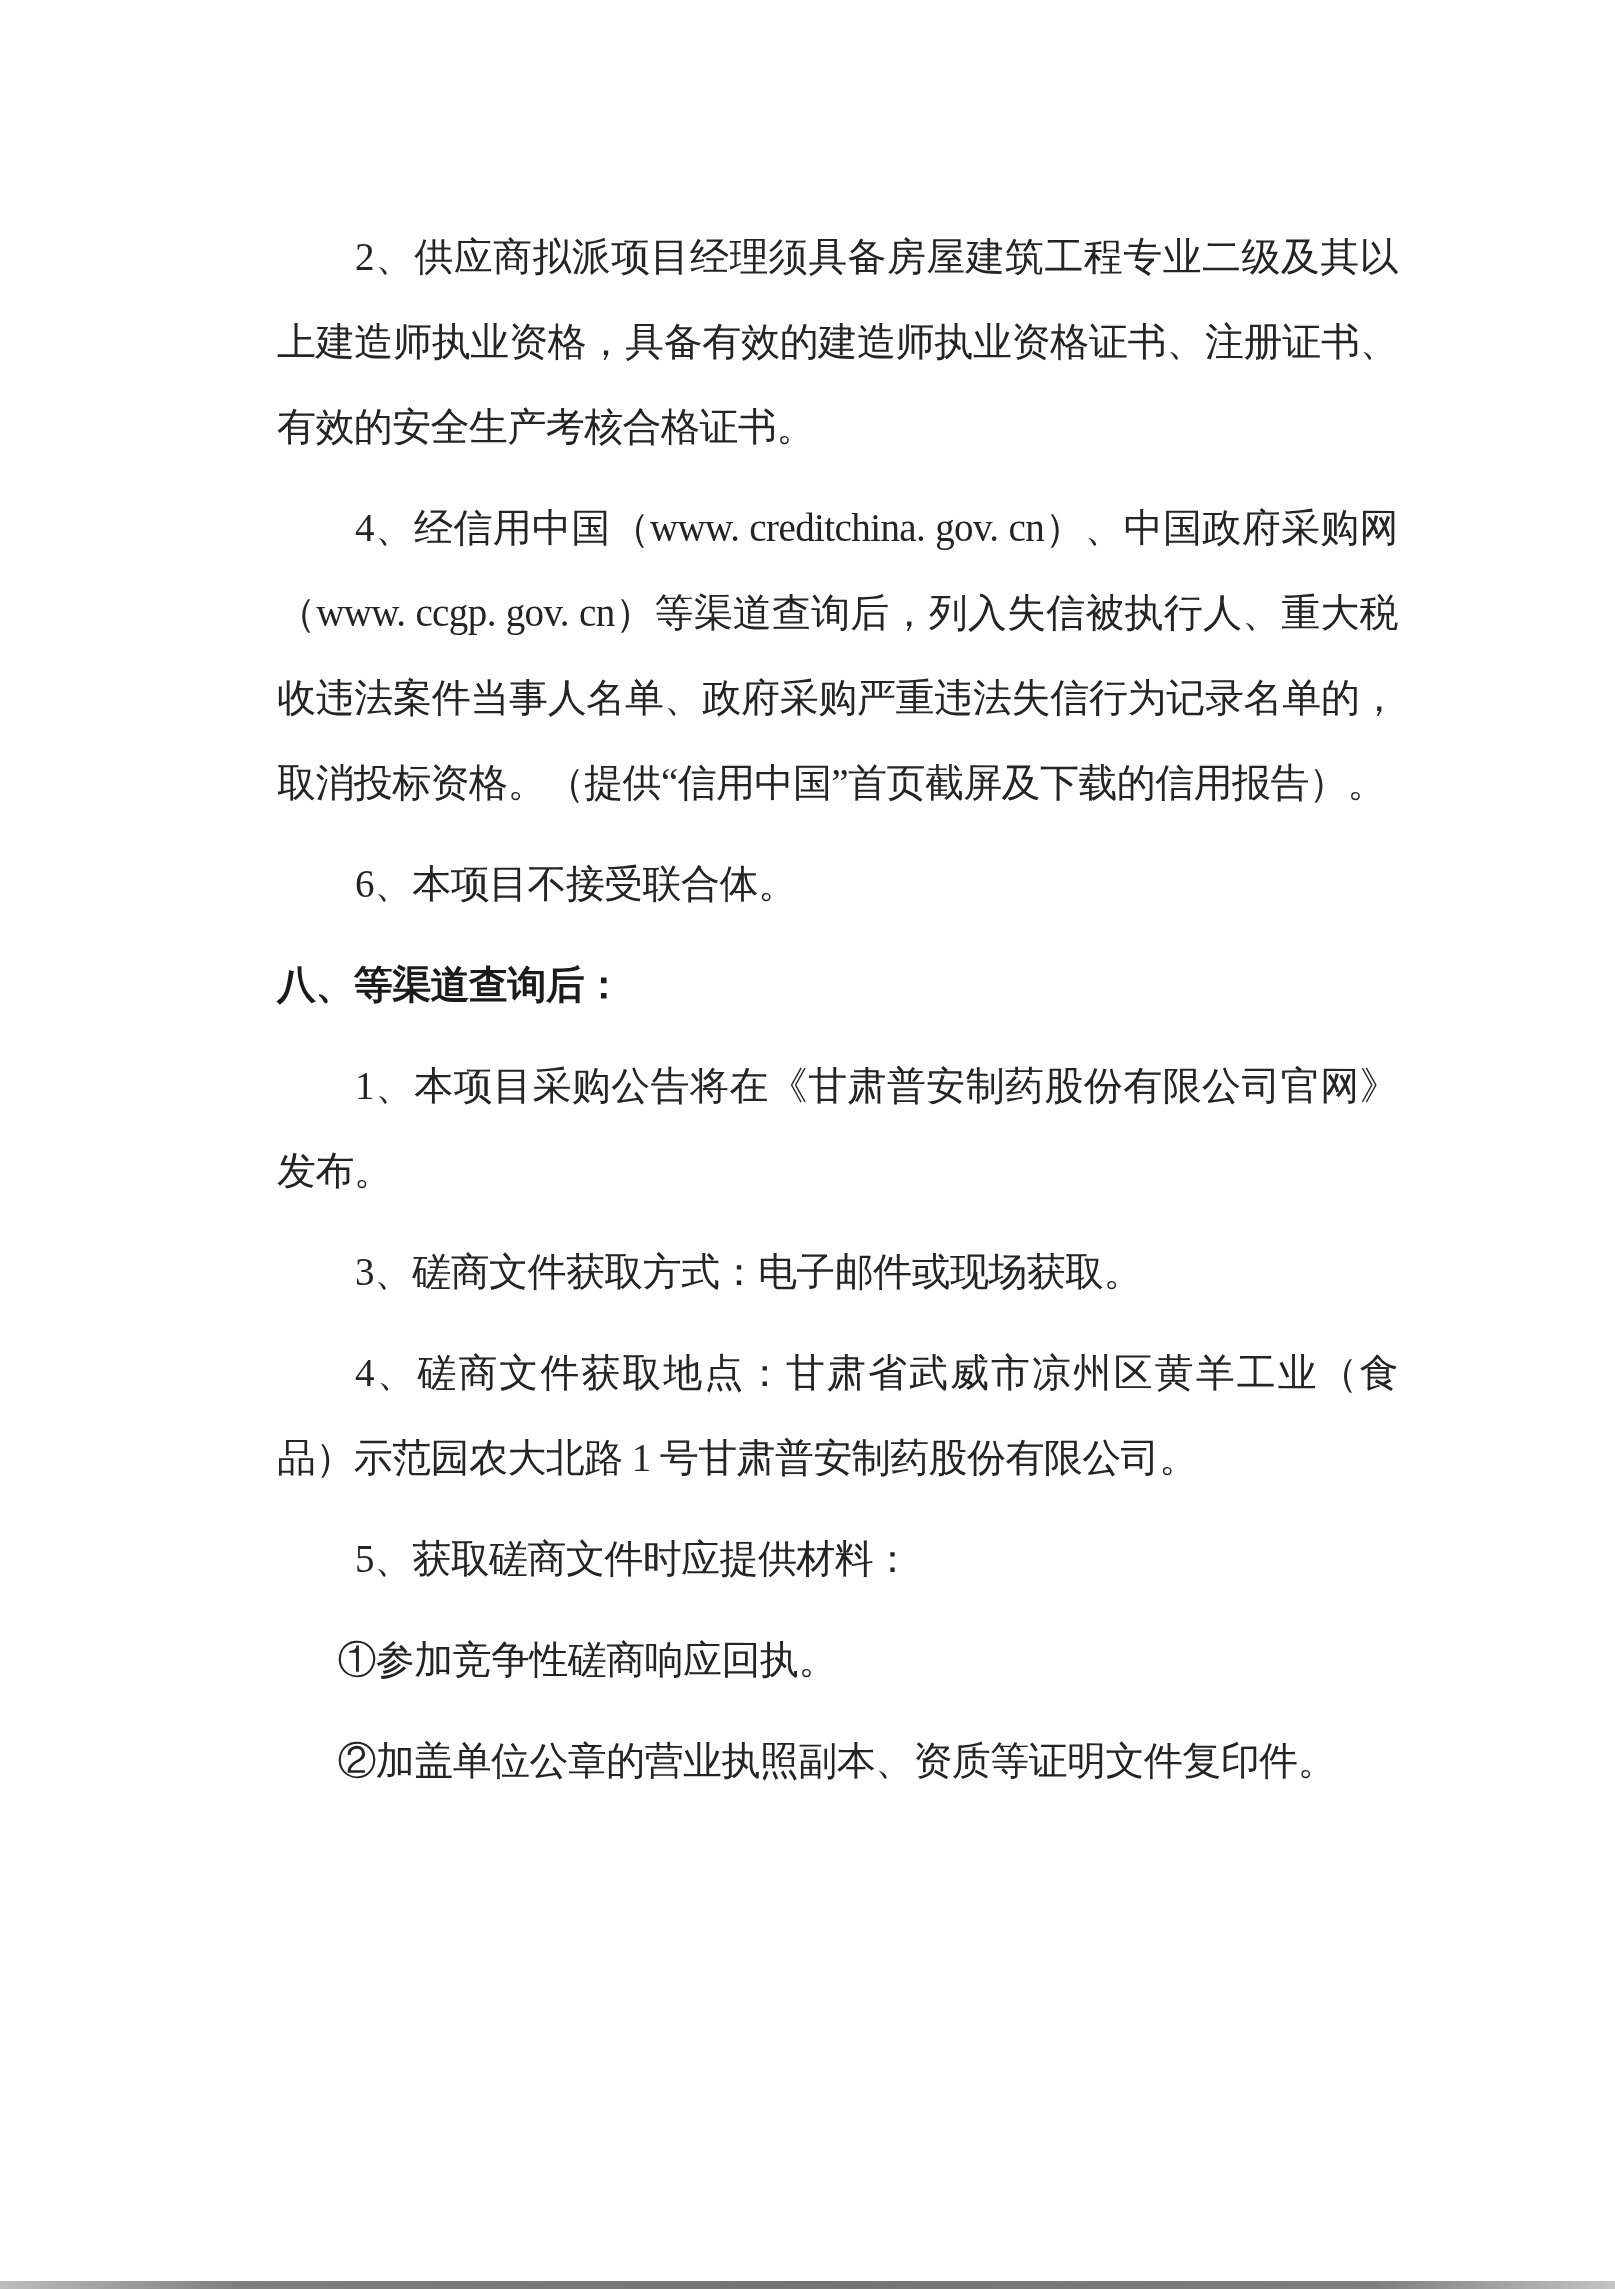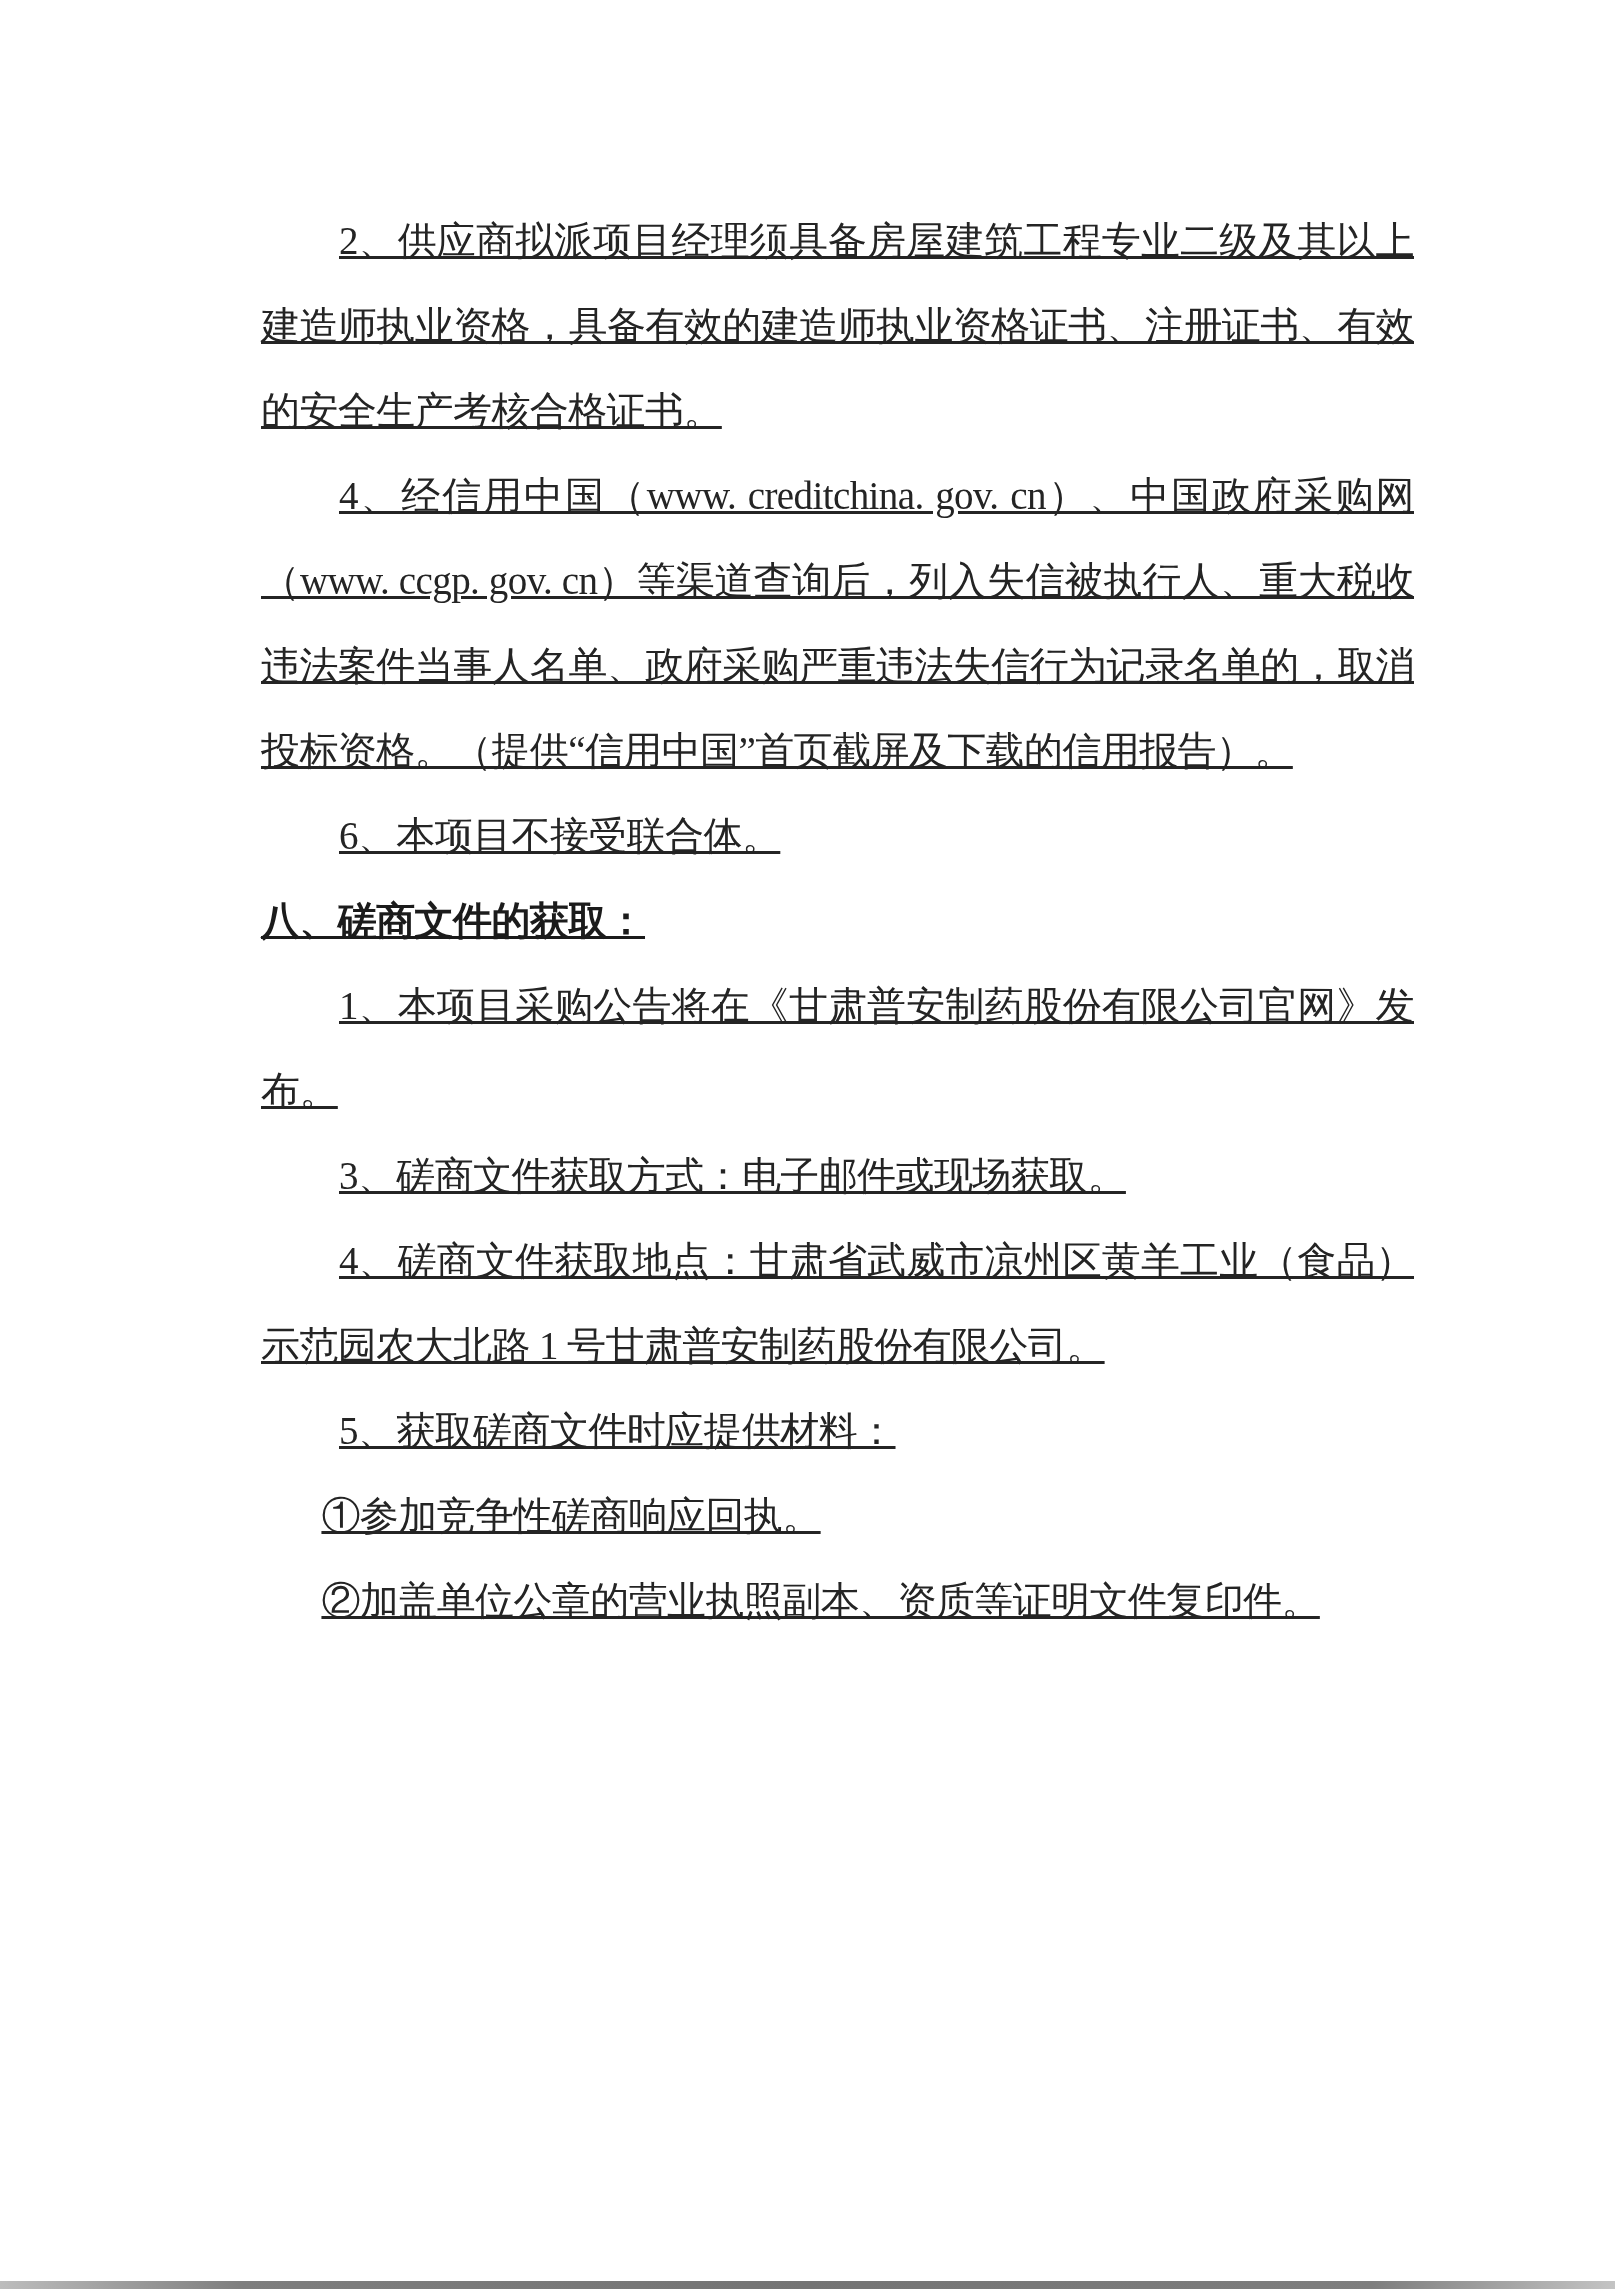--- a/index.html
+++ b/index.html
@@ -21,23 +21,22 @@
     top: 198px;
     width: 1153px;
     font-size: 39px;
     line-height: 85px;
     letter-spacing: -0.6px;
     color: #242424;
     text-align: justify;
     text-justify: inter-character;
   }
   .content p {
-    margin: 0;
+    margin: 16px;
     padding: 0;
-    text-decoration: underline;
   }
   .para-indent {
     text-indent: 2em;
   }
   .para-circled {
     text-indent: 1.55em;
   }
   .para-heading {
     font-weight: bold;
     text-indent: 0;
@@ -53,21 +52,21 @@
   }
 </style>
 </head>
 <body>
 
 <div class="page">
   <div class="content">
     <p class="para-indent">2、供应商拟派项目经理须具备房屋建筑工程专业二级及其以上建造师执业资格，具备有效的建造师执业资格证书、注册证书、有效的安全生产考核合格证书。</p>
     <p class="para-indent">4、经信用中国（www. creditchina. gov. cn）、中国政府采购网（www. ccgp. gov. cn）等渠道查询后，列入失信被执行人、重大税收违法案件当事人名单、政府采购严重违法失信行为记录名单的，取消投标资格。（提供“信用中国”首页截屏及下载的信用报告）。</p>
     <p class="para-indent">6、本项目不接受联合体。</p>
-    <p class="para-heading">八、磋商文件的获取：</p>
+    <p class="para-heading">八、等渠道查询后：</p>
     <p class="para-indent">1、本项目采购公告将在《甘肃普安制药股份有限公司官网》发布。</p>
     <p class="para-indent">3、磋商文件获取方式：电子邮件或现场获取。</p>
     <p class="para-indent">4、磋商文件获取地点：甘肃省武威市凉州区黄羊工业（食品）示范园农大北路 1 号甘肃普安制药股份有限公司。</p>
     <p class="para-indent">5、获取磋商文件时应提供材料：</p>
     <p class="para-circled">①参加竞争性磋商响应回执。</p>
     <p class="para-circled">②加盖单位公章的营业执照副本、资质等证明文件复印件。</p>
   </div>
   <div class="scan-edge"></div>
 </div>
 

